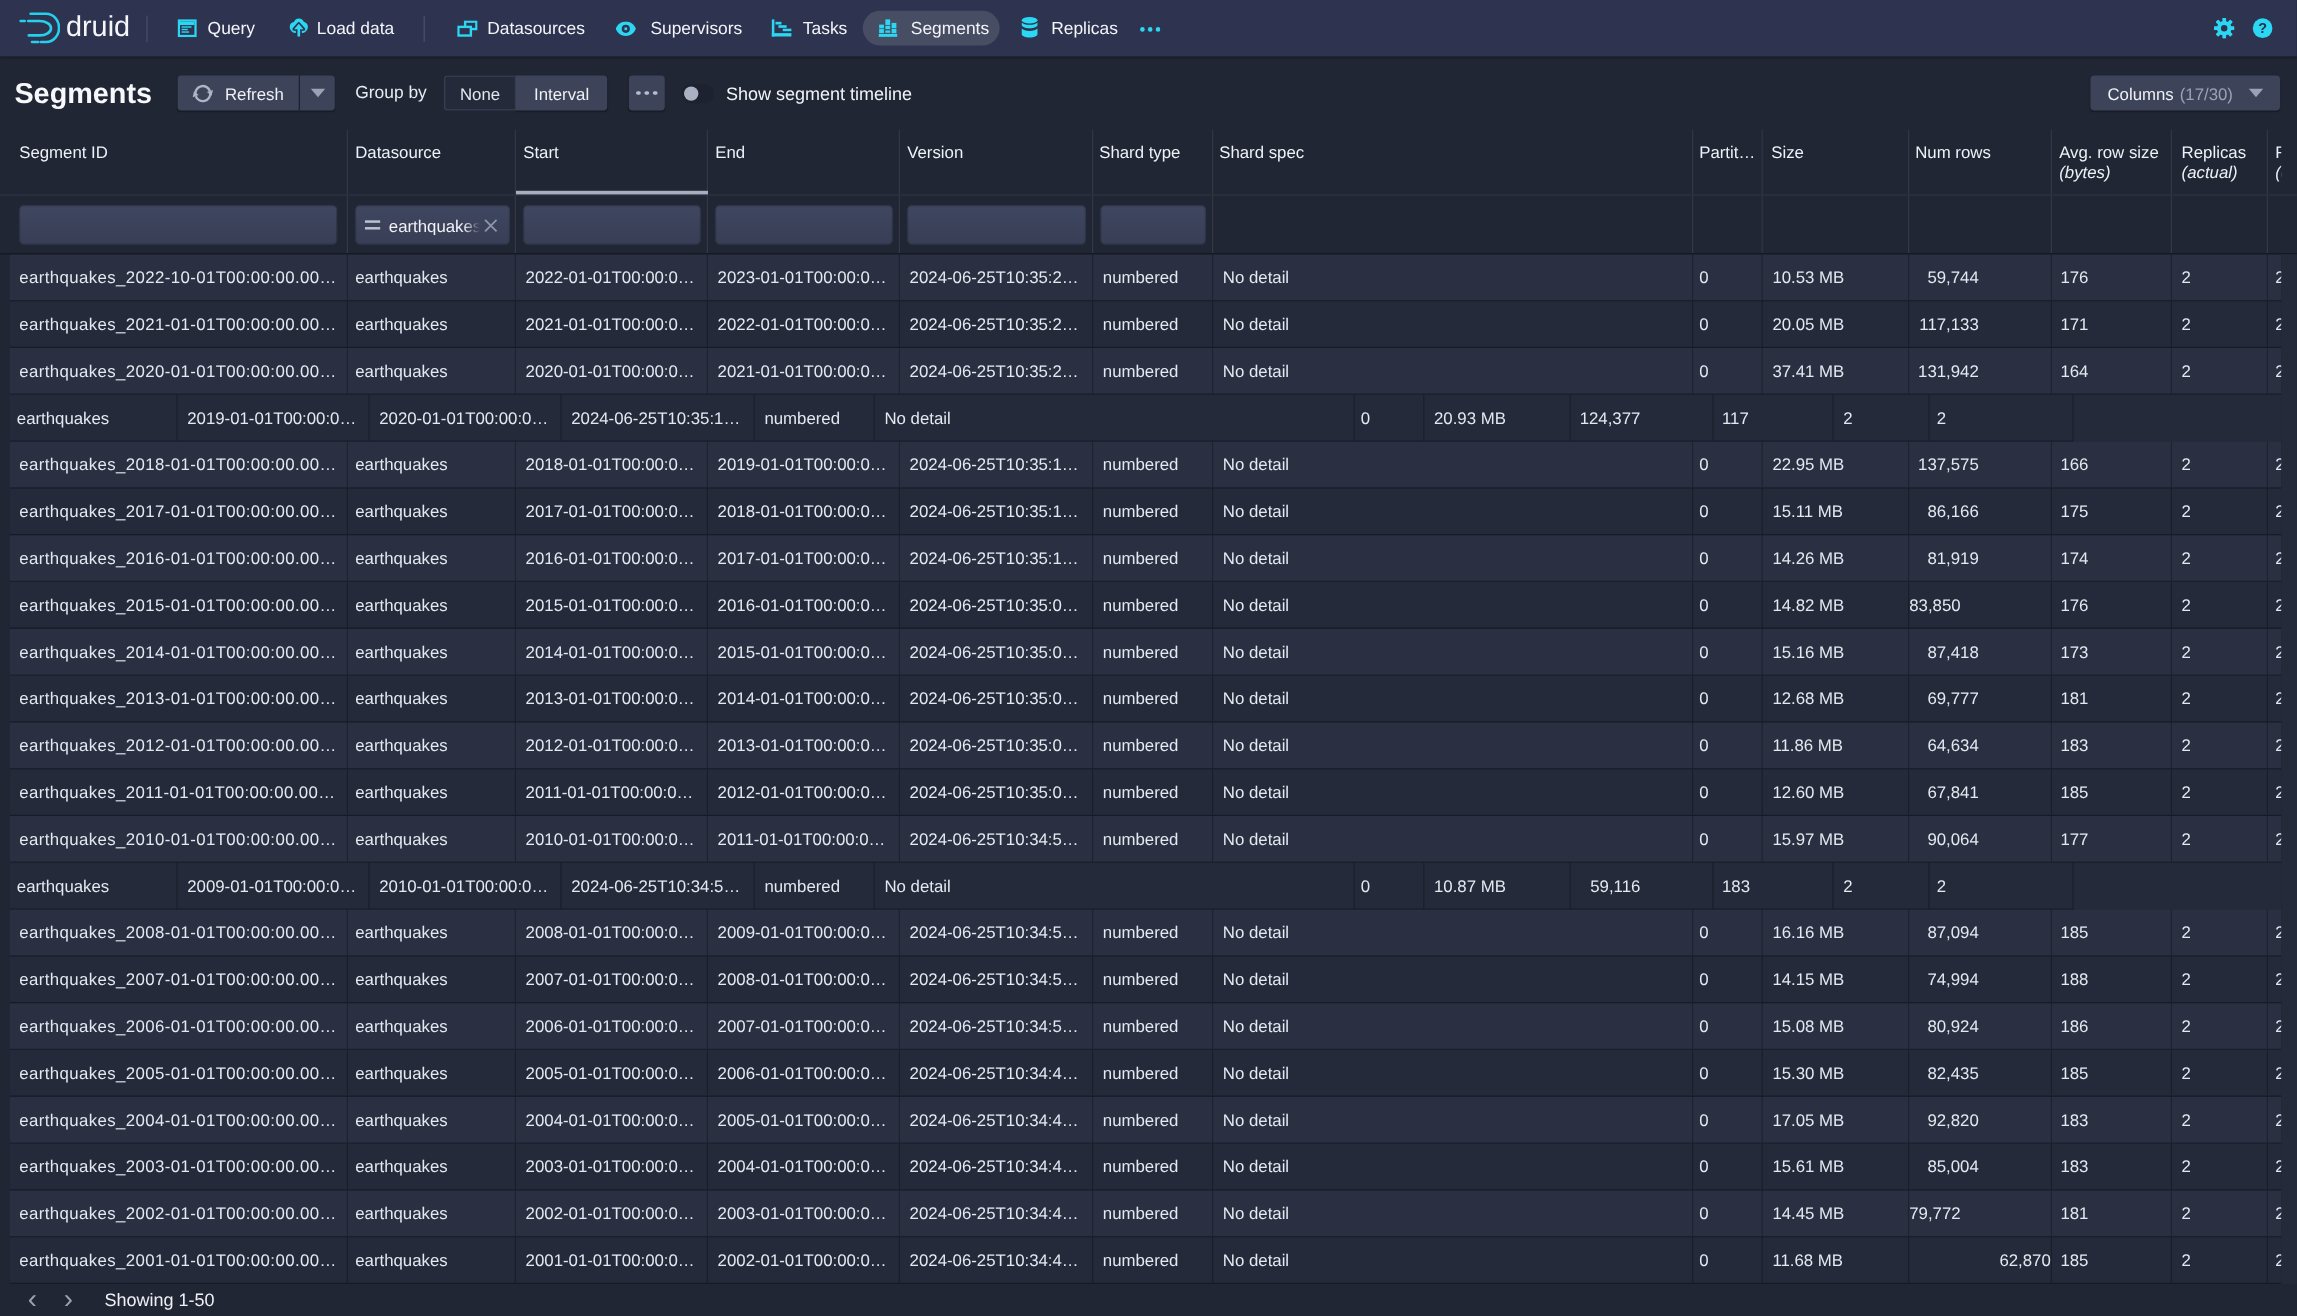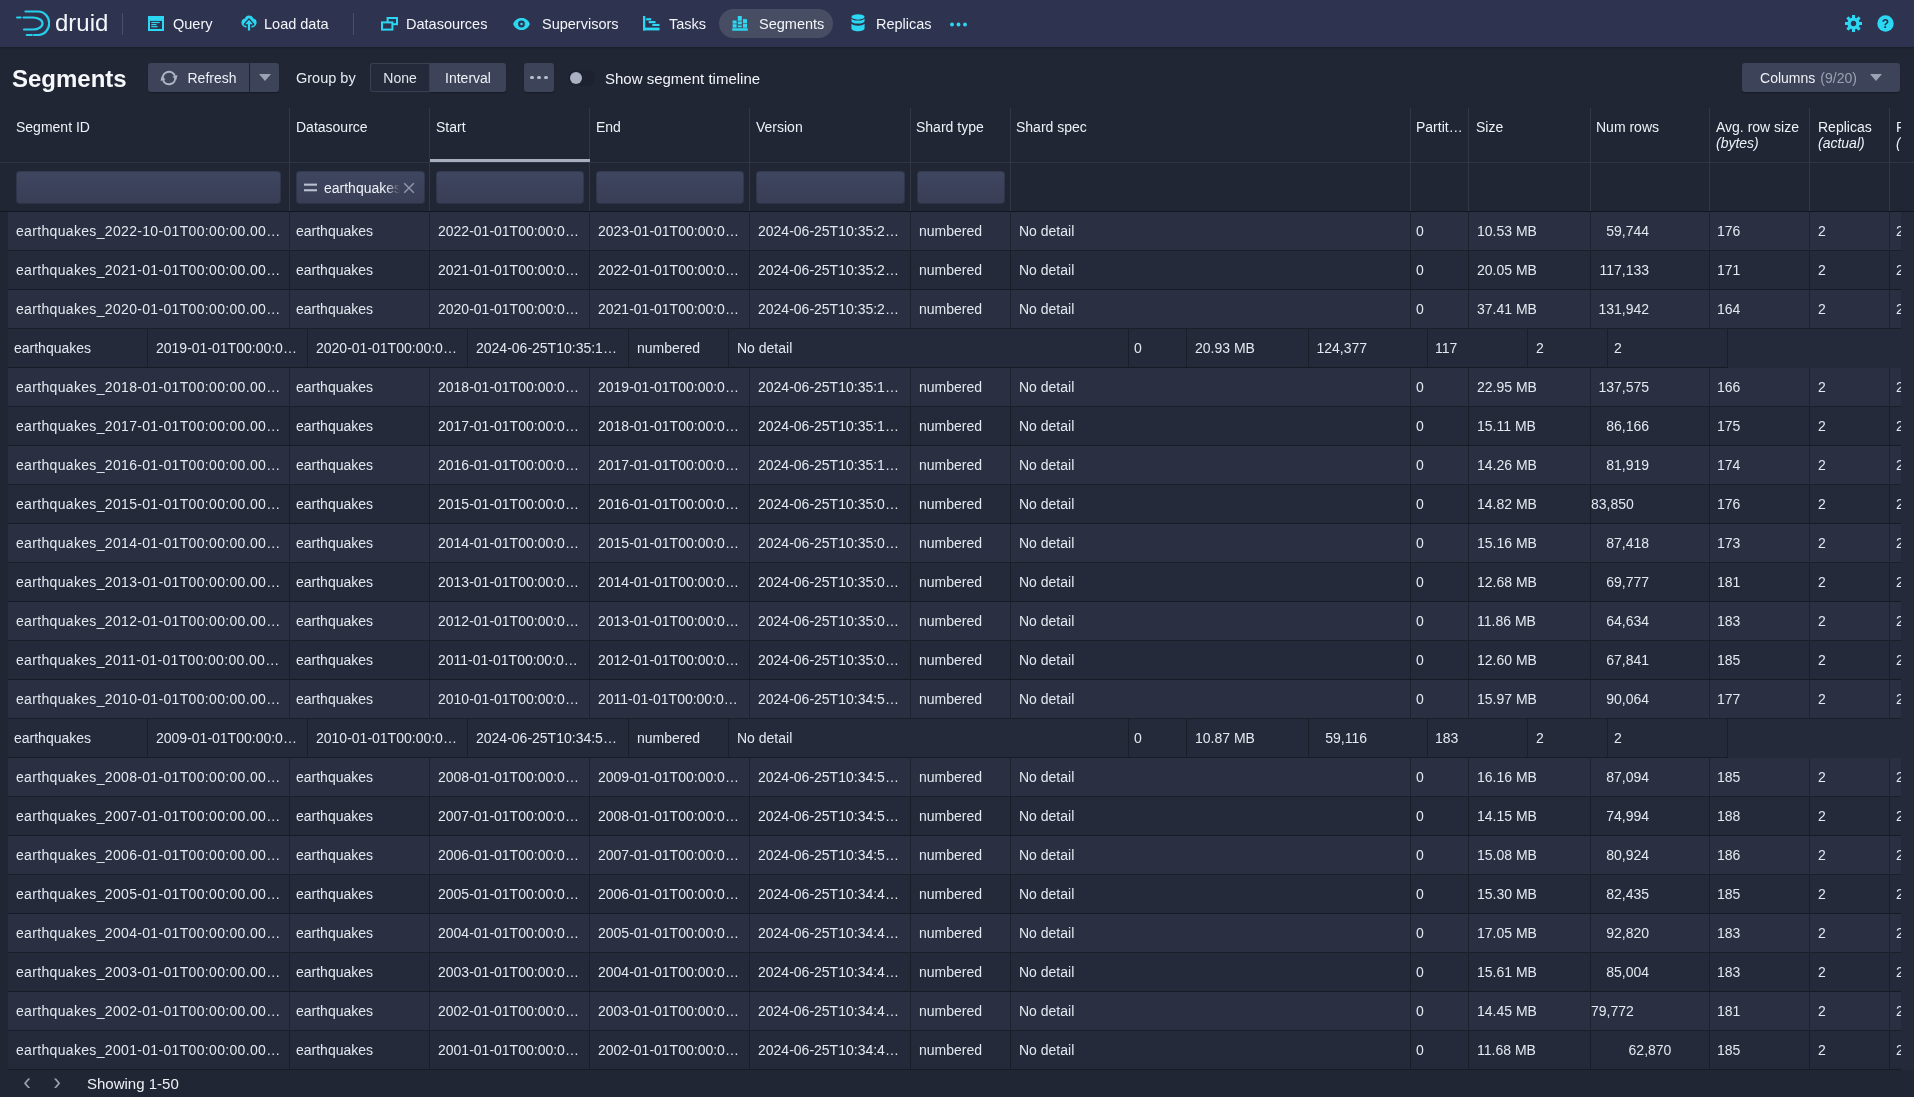--- a/index.html
+++ b/index.html
@@ -186,21 +186,21 @@
 <div class="btn" style="left:430px;top:63px;width:76px;border-top-left-radius:0;border-bottom-left-radius:0">Interval</div>
 <div class="btn dots3" style="left:524px;top:63px;width:30px">
       <b></b>
       <b></b>
       <b></b>
     </div>
 <div class="switch">
       <div class="knob"></div>
     </div>
 <div class="lbl" style="left:605px;top:70px;font-size:15px;color:#f1f3f8">Show segment timeline</div>
-<div class="btn" style="left:1742px;top:63px;width:158px">Columns <span style="color:#9aa2b3;margin-left:5px">(9/20)</span><span class="caret" style="margin-left:13px"></span></div>
+<div class="btn" style="left:1742px;top:63px;width:158px">Columns <span style="color:#9aa2b3;margin-left:5px">(17/30)</span><span class="caret" style="margin-left:13px"></span></div>
 </div>
 <div class="thead">
 <div class="th" style="width:282px;padding-left:8px">Segment ID</div>
 <div class="th" style="width:140px;padding-left:6px">Datasource</div>
 <div class="th" style="width:160px;padding-left:6px">Start</div>
 <div class="th" style="width:160px;padding-left:6px">End</div>
 <div class="th" style="width:161px;padding-left:6px">Version</div>
 <div class="th" style="width:100px;padding-left:5px">Shard type</div>
 <div class="th" style="width:400px;padding-left:5px">Shard spec</div>
 <div class="th" style="width:58px;padding-left:5px">Partit…</div>
@@ -572,21 +572,21 @@
 <div class="tr">
       <div class="td" style="width:282px;padding-left:8px;letter-spacing:0.33px">earthquakes_2001-01-01T00:00:00.00…</div>
       <div class="td" style="width:140px;padding-left:6px">earthquakes</div>
       <div class="td" style="width:160px;padding-left:8px">2001-01-01T00:00:0…</div>
       <div class="td" style="width:160px;padding-left:8px">2002-01-01T00:00:0…</div>
       <div class="td" style="width:161px;padding-left:8px">2024-06-25T10:34:4…</div>
       <div class="td" style="width:100px;padding-left:8px">numbered</div>
       <div class="td" style="width:400px;padding-left:8px">No detail</div>
       <div class="td" style="width:58px;padding-left:5px">0</div>
       <div class="td" style="width:122px;padding-left:8px">11.68 MB</div>
-      <div class="td" style="width:119px;padding-left:0px;text-align:center;">62,870</div>
+      <div class="td" style="width:119px;padding-left:0px;text-align:right;">62,870</div>
       <div class="td" style="width:100px;padding-left:7px">185</div>
       <div class="td" style="width:80px;padding-left:8px">2</div>
       <div class="td" style="width:120px;padding-left:6px">2</div>
     </div>
 </div>
 <div class="pager">
 <div class="chev" style="left:12px">‹</div>
 <div class="chev" style="left:42px">›</div>
 <div style="position:absolute;left:87px;top:5px;font-size:15px;color:#eef0f5">Showing 1-50</div>
 </div>

